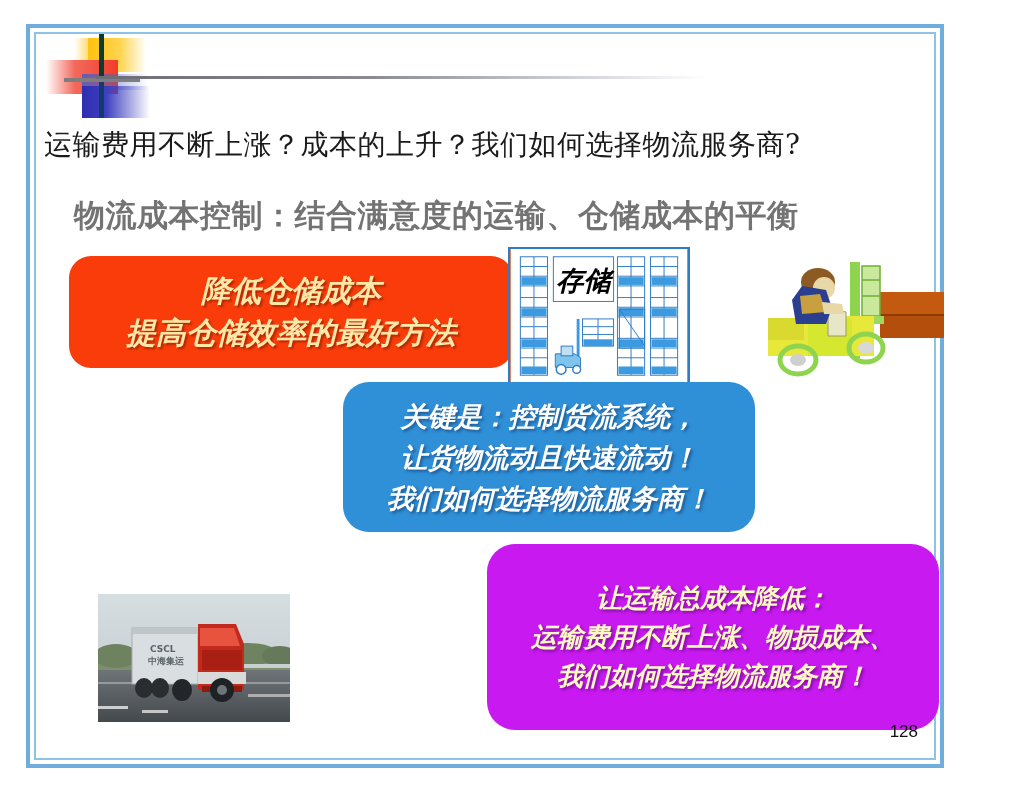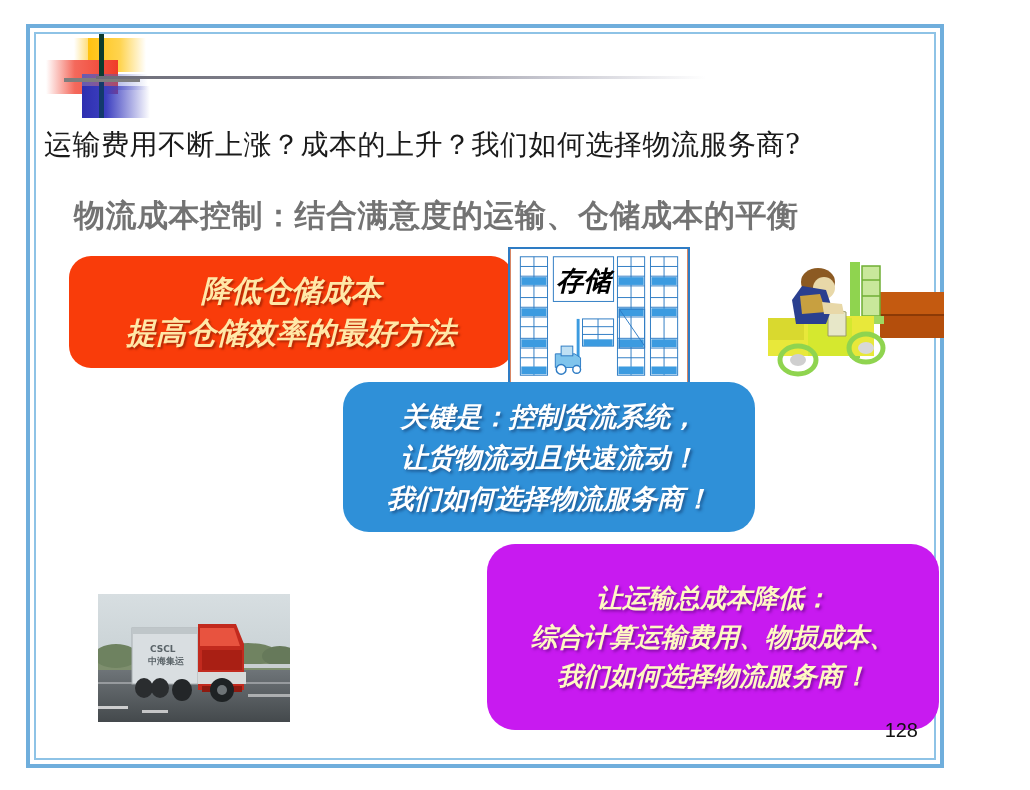--- a/index.html
+++ b/index.html
@@ -210,21 +210,21 @@
     overflow: hidden;
     text-align: center;
   }
 
   
   .page-num {
     position: absolute;
     right: 44px;
     bottom: 48px;
     font-family: "Liberation Sans", sans-serif;
-    font-size: 20px;
+    font-size: 17px;
     color: #111111;
   }
 </style>
 </head>
 <body>
 
 <div class="slide">
 
   <div class="frame-outer"></div>
   <div class="frame-inner"></div>
@@ -367,21 +367,21 @@
   </div>
 
   <div class="callout box-blue">
     <span class="ln">关键是：控制货流系统，</span>
     <span class="ln">让货物流动且快速流动！</span>
     <span class="ln">我们如何选择物流服务商！</span>
   </div>
 
   <div class="callout box-magenta">
     <span class="ln">让运输总成本降低：</span>
-    <span class="ln">综合计算运输费用、物损成本、</span>
+    <span class="ln">运输费用不断上涨、物损成本、</span>
     <span class="ln">我们如何选择物流服务商！</span>
   </div>
 
   <div class="truck-photo">
     <svg viewBox="0 0 192 128" width="192" height="128">
       <defs>
         <linearGradient id="sky" x1="0" y1="0" x2="0" y2="1">
           <stop offset="0%" stop-color="#D7DEE1"></stop>
           <stop offset="100%" stop-color="#BCC6C9"></stop>
         </linearGradient>

